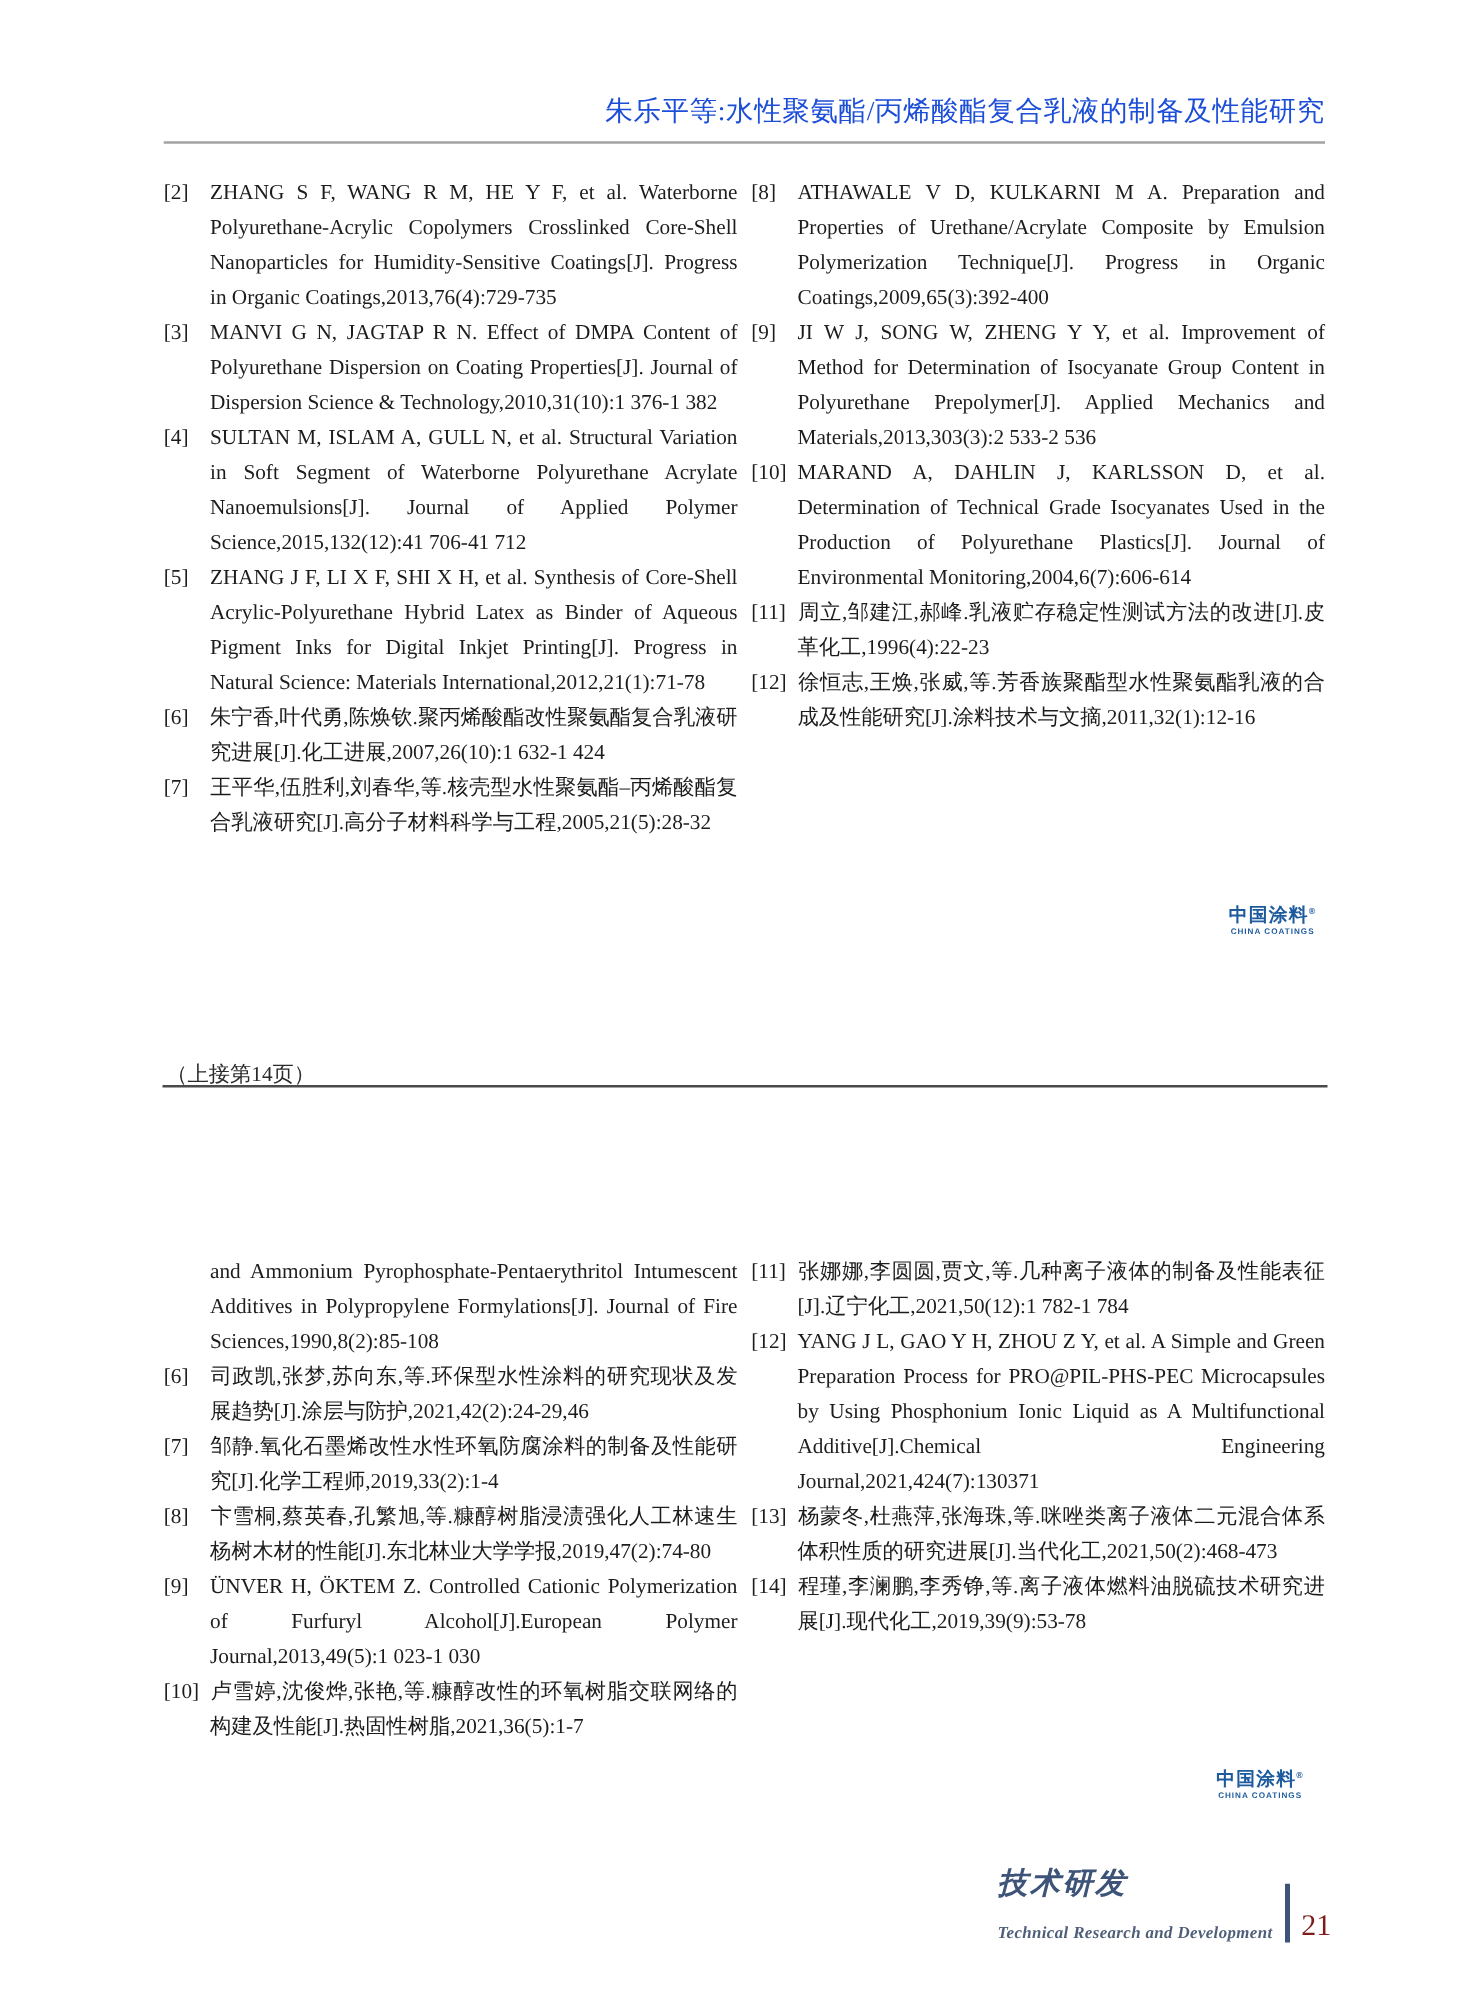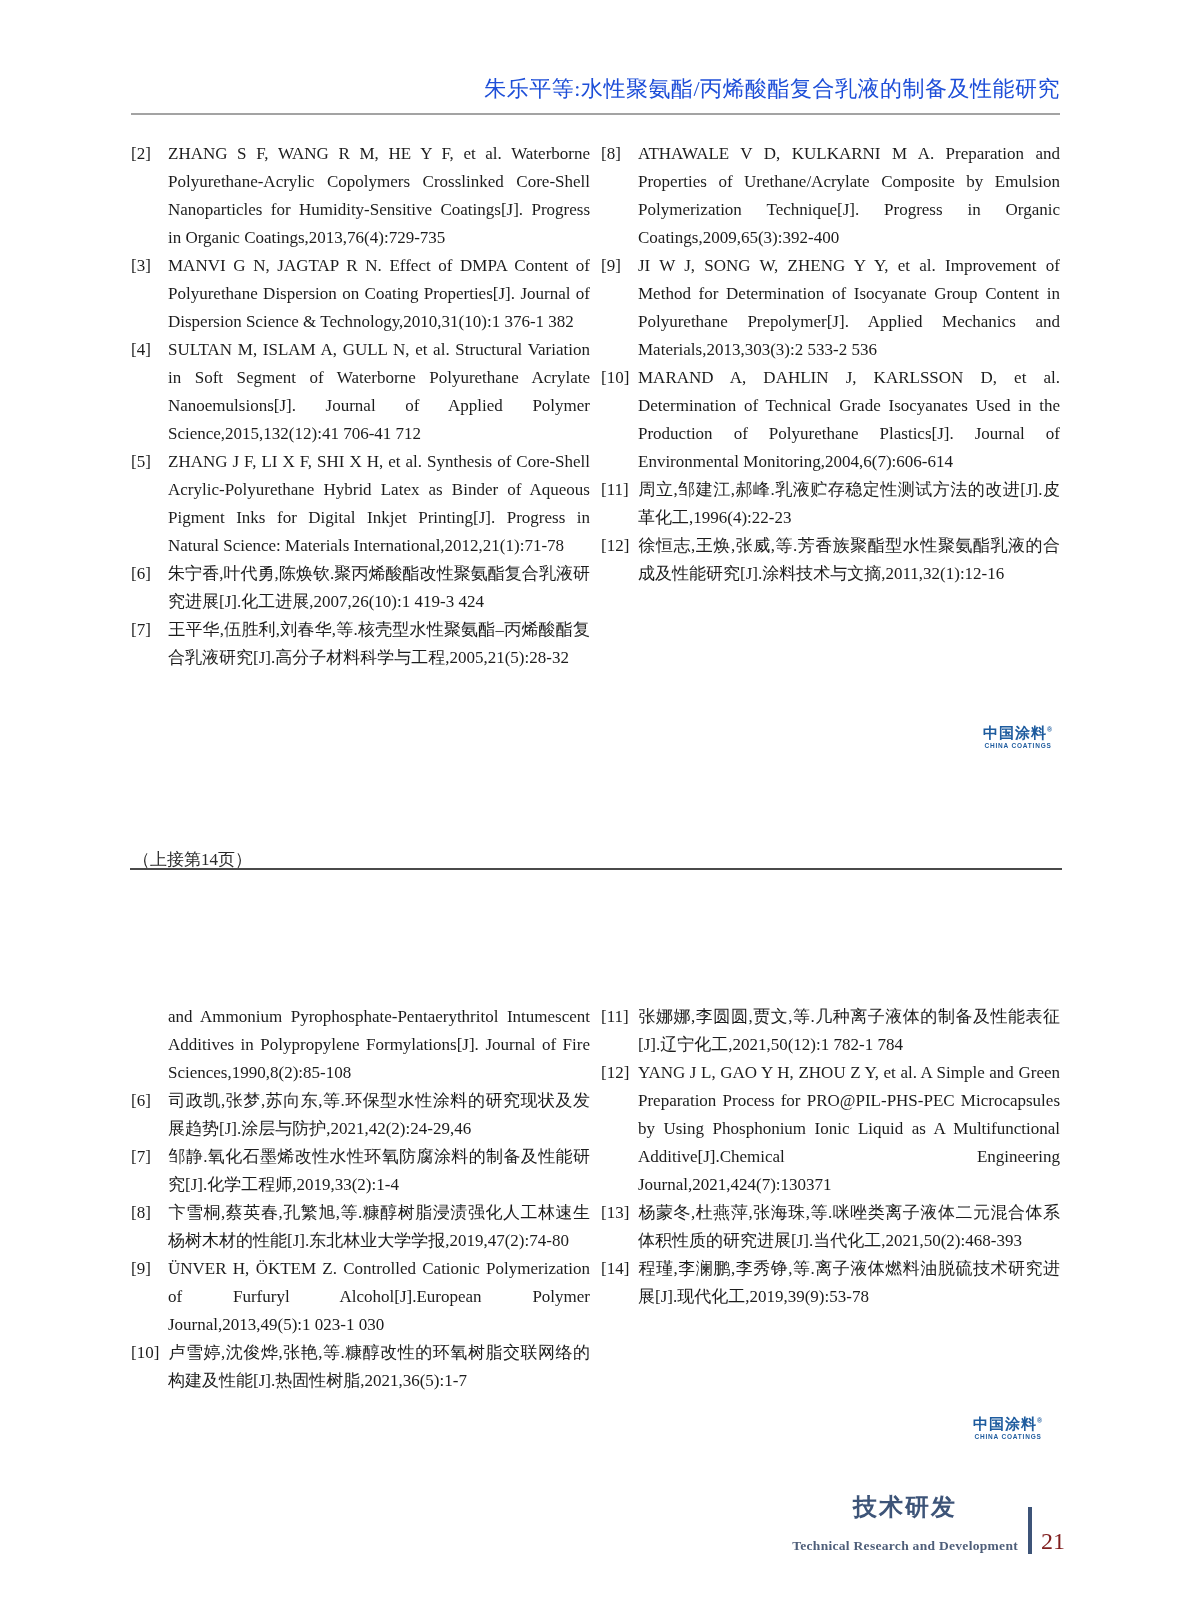--- a/index.html
+++ b/index.html
@@ -78,21 +78,21 @@
     letter-spacing: 0.8px;
     white-space: nowrap;
     margin-top: 1px;
   }
   .page-footer {
     position: absolute;
     top: 1494px; right: 122px;
     display: flex;
     align-items: flex-end;
   }
-  .footer-titles { text-align: center; }
+  .footer-titles { text-align: left; font-style: italic; }
   .footer-cn {
     font-family: "Liberation Sans", "DejaVu Sans", sans-serif;
     font-size: 24px;
     font-weight: bold;
     color: #3d5478;
     letter-spacing: 2px;
     line-height: 1.1;
   }
   .footer-en {
     font-size: 13.5px;
@@ -124,21 +124,21 @@
   <div class="col">
 
       <p class="ref"><span class="ref-label">[2]</span><span>ZHANG S F, WANG R M, HE Y F, et al. Waterborne Polyurethane-Acrylic Copolymers Crosslinked Core-Shell Nanoparticles for Humidity-Sensitive Coatings[J]. Progress in Organic Coatings,2013,76(4):729-735</span></p>
 
       <p class="ref"><span class="ref-label">[3]</span><span>MANVI G N, JAGTAP R N. Effect of DMPA Content of Polyurethane Dispersion on Coating Properties[J]. Journal of Dispersion Science &amp; Technology,2010,31(10):1 376-1 382</span></p>
 
       <p class="ref"><span class="ref-label">[4]</span><span>SULTAN M, ISLAM A, GULL N, et al. Structural Variation in Soft Segment of Waterborne Polyurethane Acrylate Nanoemulsions[J]. Journal of Applied Polymer Science,2015,132(12):41 706-41 712</span></p>
 
       <p class="ref"><span class="ref-label">[5]</span><span>ZHANG J F, LI X F, SHI X H, et al. Synthesis of Core-Shell Acrylic-Polyurethane Hybrid Latex as Binder of Aqueous Pigment Inks for Digital Inkjet Printing[J]. Progress in Natural Science: Materials International,2012,21(1):71-78</span></p>
 
-      <p class="ref"><span class="ref-label">[6]</span><span>朱宁香,叶代勇,陈焕钦.聚丙烯酸酯改性聚氨酯复合乳液研究进展[J].化工进展,2007,26(10):1 419-3 424</span></p>
+      <p class="ref"><span class="ref-label">[6]</span><span>朱宁香,叶代勇,陈焕钦.聚丙烯酸酯改性聚氨酯复合乳液研究进展[J].化工进展,2007,26(10):1 632-1 424</span></p>
 
       <p class="ref"><span class="ref-label">[7]</span><span>王平华,伍胜利,刘春华,等.核壳型水性聚氨酯–丙烯酸酯复合乳液研究[J].高分子材料科学与工程,2005,21(5):28-32</span></p>
     </div>
   <div class="col">
 
       <p class="ref"><span class="ref-label">[8]</span><span>ATHAWALE V D, KULKARNI M A. Preparation and Properties of Urethane/Acrylate Composite by Emulsion Polymerization Technique[J]. Progress in Organic Coatings,2009,65(3):392-400</span></p>
 
       <p class="ref"><span class="ref-label">[9]</span><span>JI W J, SONG W, ZHENG Y Y, et al. Improvement of Method for Determination of Isocyanate Group Content in Polyurethane Prepolymer[J]. Applied Mechanics and Materials,2013,303(3):2 533-2 536</span></p>
 
       <p class="ref"><span class="ref-label">[10]</span><span>MARAND A, DAHLIN J, KARLSSON D, et al. Determination of Technical Grade Isocyanates Used in the Production of Polyurethane Plastics[J]. Journal of Environmental Monitoring,2004,6(7):606-614</span></p>
@@ -172,21 +172,21 @@
       <p class="ref"><span class="ref-label">[9]</span><span>ÜNVER H, ÖKTEM Z. Controlled Cationic Polymerization of Furfuryl Alcohol[J].European Polymer Journal,2013,49(5):1 023-1 030</span></p>
 
       <p class="ref"><span class="ref-label">[10]</span><span>卢雪婷,沈俊烨,张艳,等.糠醇改性的环氧树脂交联网络的构建及性能[J].热固性树脂,2021,36(5):1-7</span></p>
     </div>
   <div class="col">
 
       <p class="ref"><span class="ref-label">[11]</span><span>张娜娜,李圆圆,贾文,等.几种离子液体的制备及性能表征[J].辽宁化工,2021,50(12):1 782-1 784</span></p>
 
       <p class="ref"><span class="ref-label">[12]</span><span>YANG J L, GAO Y H, ZHOU Z Y, et al. A Simple and Green Preparation Process for PRO@PIL-PHS-PEC Microcapsules by Using Phosphonium Ionic Liquid as A Multifunctional Additive[J].Chemical Engineering Journal,2021,424(7):130371</span></p>
 
-      <p class="ref"><span class="ref-label">[13]</span><span>杨蒙冬,杜燕萍,张海珠,等.咪唑类离子液体二元混合体系体积性质的研究进展[J].当代化工,2021,50(2):468-393</span></p>
+      <p class="ref"><span class="ref-label">[13]</span><span>杨蒙冬,杜燕萍,张海珠,等.咪唑类离子液体二元混合体系体积性质的研究进展[J].当代化工,2021,50(2):468-473</span></p>
 
       <p class="ref"><span class="ref-label">[14]</span><span>程瑾,李澜鹏,李秀铮,等.离子液体燃料油脱硫技术研究进展[J].现代化工,2019,39(9):53-78</span></p>
     </div>
 </div>
 
 <div class="logo logo-2">
   <div class="logo-cn"><span>中国涂料</span><sup>®</sup></div>
   <div class="logo-en">CHINA COATINGS</div>
 </div>
 

